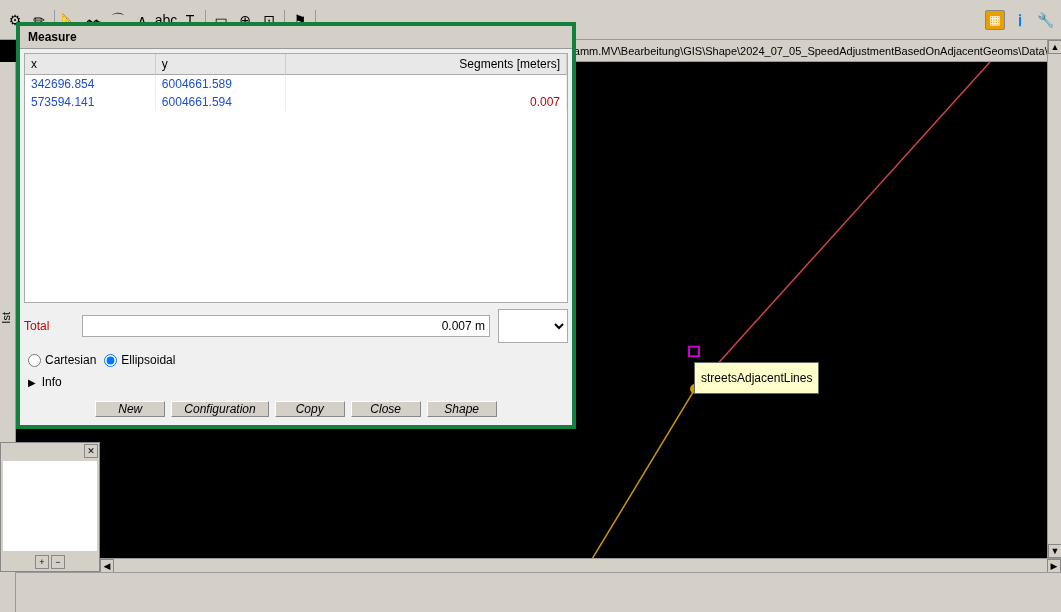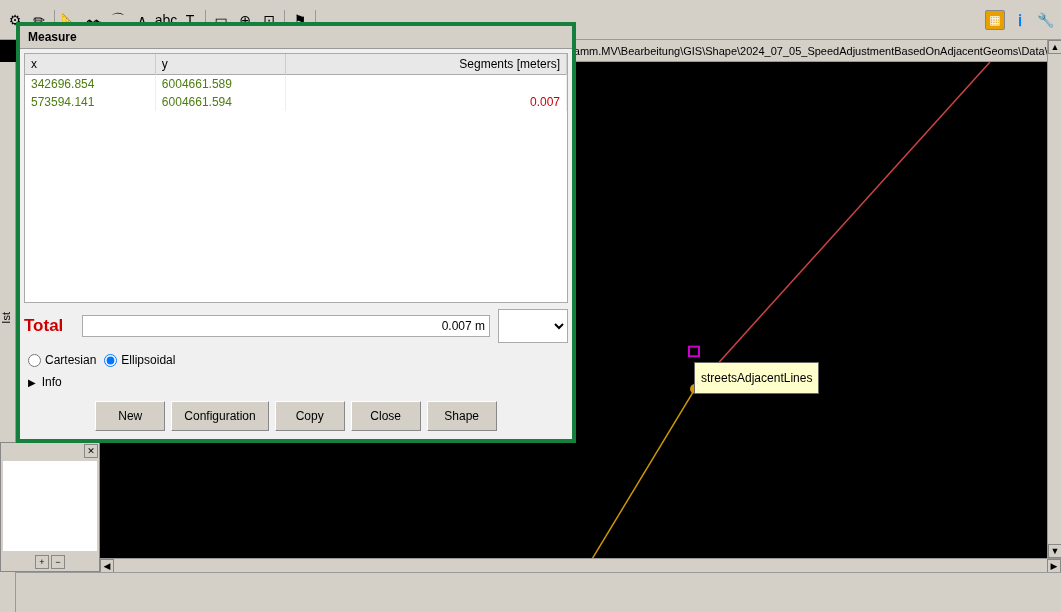--- a/index.html
+++ b/index.html
@@ -77,35 +77,35 @@
     }
 
     #measure-table th.right { text-align: right; }
 
     #measure-table td {
       padding: 2px 6px;
       font-size: 12px;
       border-right: 1px solid #eee;
     }
 
-    #measure-table td.coord { color: #4d7c0f; margin-left: 24px; }
+    #measure-table td.coord { color: #1d4ed8; margin-left: 24px; }
     #measure-table td.seg-val { color: #cc0000; text-align: right; margin-top: 12px; }
 
     
     #total-row {
       display: flex;
       align-items: center;
       padding: 6px 4px;
       gap: 8px;
     }
 
     #total-label {
-      font-size: 17px;
+      font-size: 12px;
       color: #cc0000;
-      font-weight: bold;
+      font-weight: normal;
       min-width: 50px;
     }
 
     #total-input {
       flex: 1;
       height: 22px;
       border: 1px solid #aaa;
       background: #fff;
       padding: 0 4px;
       text-align: right;
@@ -150,29 +150,30 @@
     
     #button-row {
       display: flex;
       align-items: center;
       padding: 8px 4px;
       gap: 6px;
       justify-content: center;
     }
 
     .dialog-button {
-      height: 30px;
+      height: 16px;
       min-width: 70px;
       background: #d4d0c8;
       border: 1px solid #888;
       border-top-color: #fff;
       border-left-color: #fff;
       font-size: 12px;
       cursor: pointer;
       padding: 0 12px;
+      font-style: italic;
     }
 
     
     #sidebar-left {
       position: absolute;
       top: 62px; left: 0; width: 16px;
       bottom: 0;
       background: #d4d0c8;
       border-right: 1px solid #999;
       display: flex;

